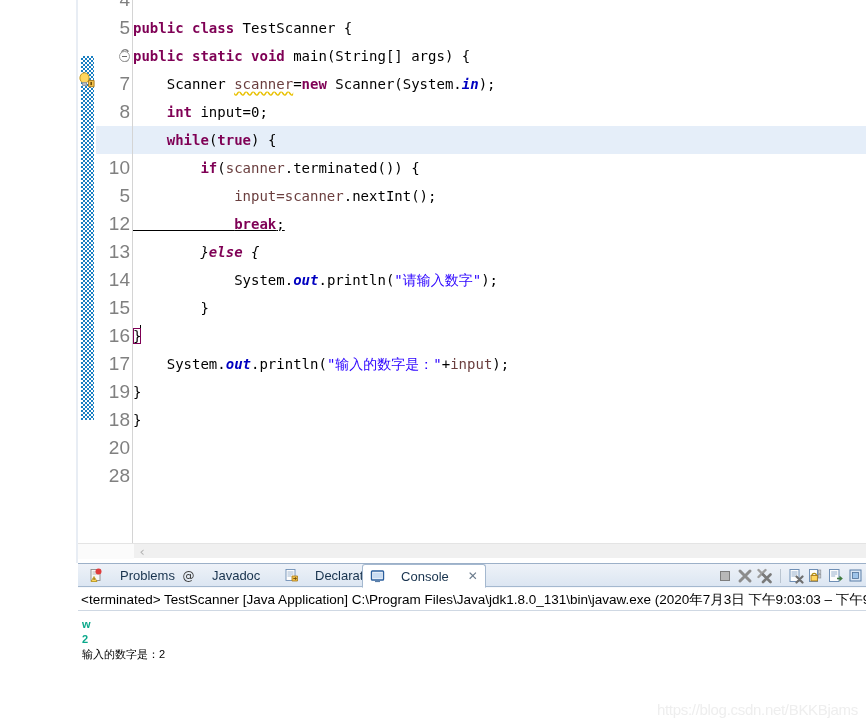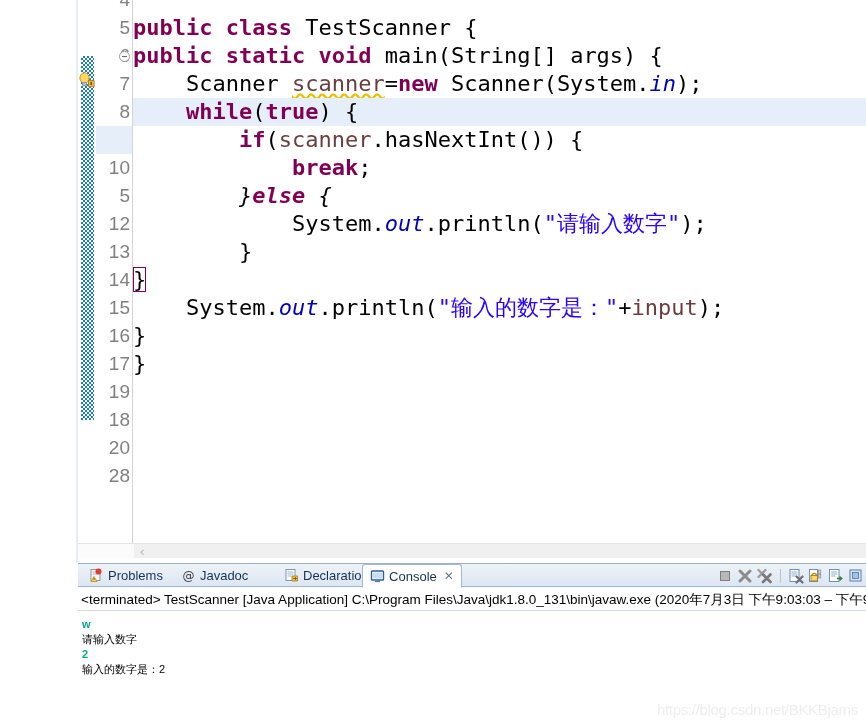--- a/index.html
+++ b/index.html
@@ -50,21 +50,21 @@
   }
   #code-pane {
     position: absolute; left: 55px; top: 0; right: 0; height: 100%;
     background: #ffffff; overflow: hidden;
   }
 
   .line {
     position: relative;
     height: 28px; line-height: 28px;
     font-family: "DejaVu Sans Mono", monospace;
-    font-size: 22px;
+    font-size: 14px;
     white-space: pre;
     color: #000000;
   }
   .gline {
     height: 28px; line-height: 28px;
     font-family: "Liberation Sans", sans-serif;
     font-size: 19px;
     color: #808080;
     padding-right: 2px;
   }
@@ -81,21 +81,21 @@
   }
   .cur-line-bg {
     position: absolute; left: 0; top: 0; width: 100%; height: 28px;
     background: #e5eef9;
   }
   .cur-line-gutter { background: #e5eef9; }
 
   
   .kw { color: #7f0055; font-weight: bold; }
   .plain { color: #000000; }
-  .field { color: #0000c0; font-weight: normal; font-style: italic; }
+  .field { color: #0000c0; font-weight: bold; font-style: italic; }
   .str { color: #2a00ff; }
   .local { color: #6a3e3e; }
   .warn-underline {
     text-decoration: underline;
     text-decoration-style: wavy;
     text-decoration-color: #e8c000;
     text-underline-offset: 2px;
   }
   .bracket-box {
     outline: 1px solid #7f0055;
@@ -130,21 +130,21 @@
     background: #f6f8fb;
     border-top: 1px solid #9cb0c8;
   }
   #panel-tabbar {
     position: absolute; left: 0; top: 0; width: 100%; height: 23px;
     background: linear-gradient(#eef2f8, #dce6f2);
     border-bottom: 1px solid #a4b8cf;
   }
   .tab {
     position: absolute; top: 0; height: 23px;
-    display: flex; align-items: center; gap: 4px;
+    display: flex; align-items: center; gap: 16px;
     padding: 0 7px;
     font-size: 13px; color: #17324d;
     font-family: "Liberation Sans", sans-serif;
     white-space: nowrap;
   }
   .tab.active {
     background: #ffffff;
     border: 1px solid #a4b8cf; border-bottom: 1px solid #ffffff;
     border-top-left-radius: 3px; border-top-right-radius: 3px;
     top: 0; height: 24px;
@@ -270,23 +270,25 @@
         <div class="fline"></div>
         <div class="fline"></div>
       </div>
     <div id="gutter-sep"></div>
 
     <div id="code-pane" style="margin-top: -14px;">
         <div class="line"><span style="position: relative;"></span></div>
         <div class="line"><span style="position: relative;"><span class="kw">public</span><span class="plain"> </span><span class="kw">class</span><span class="plain"> TestScanner {</span></span></div>
         <div class="line"><span style="position: relative;"><span class="kw">public</span><span class="plain"> </span><span class="kw">static</span><span class="plain"> </span><span class="kw">void</span><span class="plain"> main(String[] args) {</span></span></div>
         <div class="line"><span style="position: relative;"><span class="plain">    Scanner </span><span class="local warn-underline">scanner</span><span class="plain">=</span><span class="kw">new</span><span class="plain"> Scanner(System.</span><span class="field">in</span><span class="plain">);</span></span></div>
+        <div class="line"><span style="position: relative;"><span class="plain">    </span><span class="kw">int</span><span class="plain"> input=</span><span class="plain">0;</span></span></div>
         <div class="line"><div class="cur-line-bg" style="background: rgb(229, 238, 249);"></div><span style="position: relative;"><span class="plain">    </span><span class="kw">while</span><span class="plain">(</span><span class="kw">true</span><span class="plain">) {</span></span></div>
-        <div class="line"><span style="position: relative;"><span class="plain">        </span><span class="kw">if</span><span class="plain">(</span><span class="local">scanner</span><span class="plain">.hasNextInt()) {</span></span></div>
-        <div class="line"><span style="position: relative;"><span class="plain">            </span><span class="kw">break</span><span class="plain">;</span></span></div>
+        <div class="line"><span style="position: relative;"><span class="plain">        </span><span class="kw">if</span><span class="plain">(</span><span class="local">scanner</span><span class="plain">.terminated()) {</span></span></div>
+        <div class="line"><span style="position: relative;"><span class="plain">            </span><span class="local">input=scanner</span><span class="plain">.nextInt();</span></span></div>
+        <div class="line"><span style="position: relative; text-decoration: underline;"><span class="plain">            </span><span class="kw">break</span><span class="plain">;</span></span></div>
         <div class="line"><span style="position: relative; font-style: italic;"><span class="plain">        }</span><span class="kw">else</span><span class="plain"> {</span></span></div>
         <div class="line"><span style="position: relative;"><span class="plain">            System.</span><span class="field">out</span><span class="plain">.println(</span><span class="str">"请输入数字"</span><span class="plain">);</span></span></div>
         <div class="line"><span style="position: relative;"><span class="plain">        }</span></span></div>
         <div class="line"><span style="position: relative;"><span class="plain bracket-box">}</span><span class="caret"></span></span></div>
         <div class="line"><span style="position: relative;"><span class="plain">    System.</span><span class="field">out</span><span class="plain">.println(</span><span class="str">"输入的数字是：</span><span class="str">"</span><span class="plain">+</span><span class="local">input</span><span class="plain">);</span></span></div>
         <div class="line"><span style="position: relative;"><span class="plain">}</span></span></div>
         <div class="line"><span style="position: relative;"><span class="plain">}</span></span></div>
         <div class="line"><span style="position: relative;"></span></div>
       </div>
   </div>
@@ -382,20 +384,19 @@
           <rect x="2" y="2" width="11" height="11" fill="#dbe7f5" stroke="#5a7ea8" stroke-width="1"></rect>
           <rect x="4.5" y="4.5" width="6" height="6" fill="#9ec4ea" stroke="#4f7198" stroke-width="0.8"></rect>
         </svg>
       </div>
     </div>
 
     <div id="terminated-line">&lt;terminated&gt; TestScanner [Java Application] C:\Program Files\Java\jdk1.8.0_131\bin\javaw.exe  (2020年7月3日 下午9:03:03 – 下午9:03:1</div>
 
     <div id="console-output">
         <div class="cline input">w</div>
-        <div class="cline out">请输入数字</div>
         <div class="cline input">2</div>
         <div class="cline out">输入的数字是：2</div>
       </div>
   </div>
 
   <div id="watermark">https://blog.csdn.net/BKKBjams</div>
 </div>
 
 </body></html>

